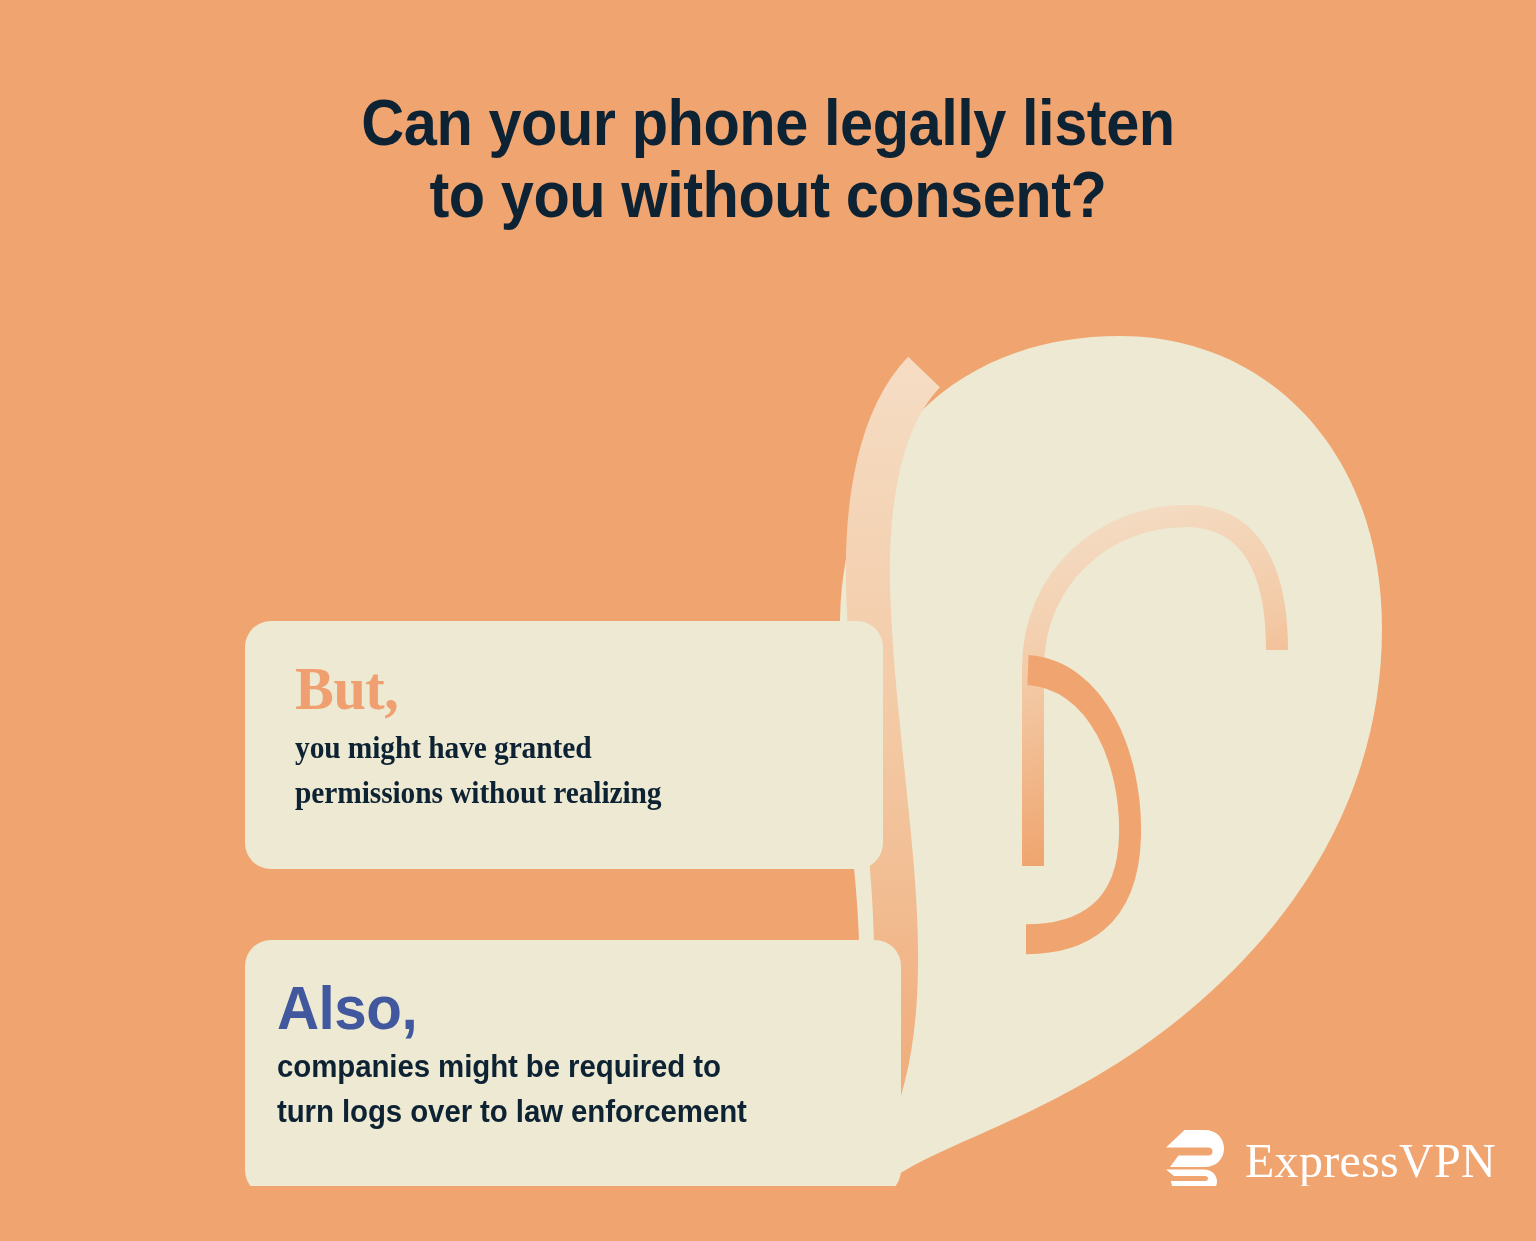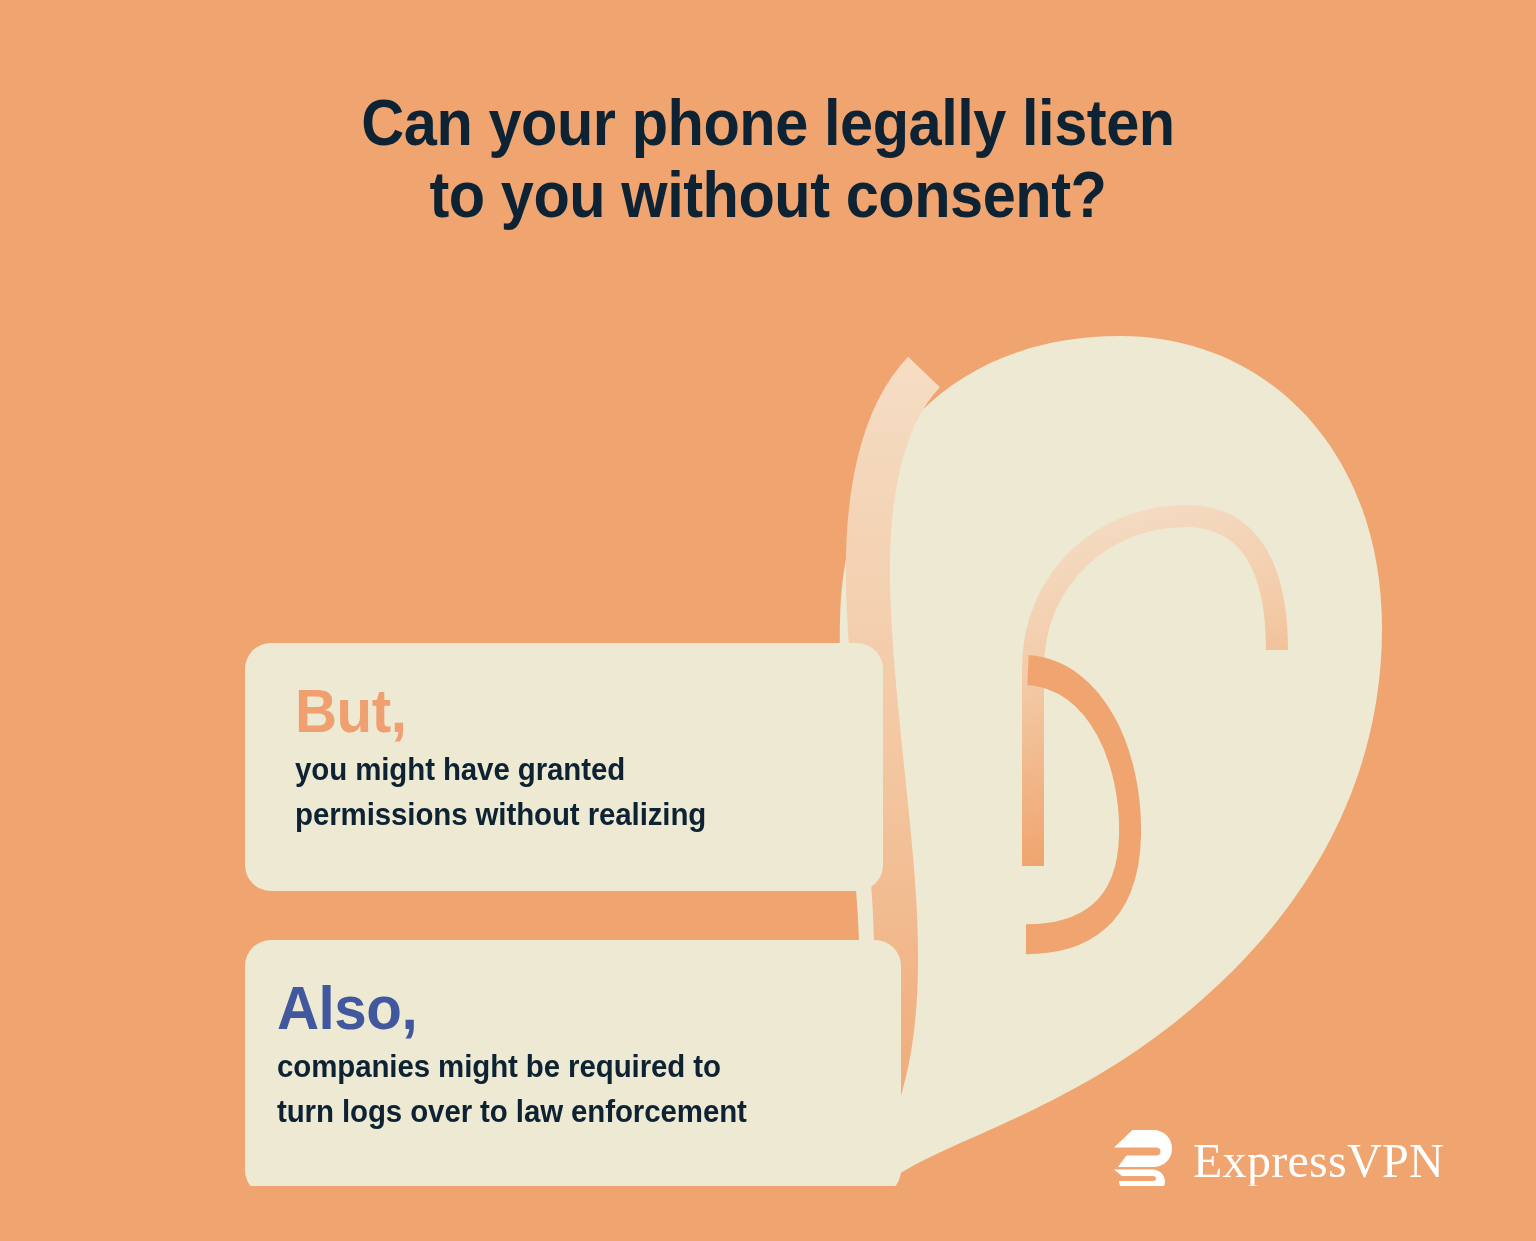--- a/index.html
+++ b/index.html
@@ -43,21 +43,21 @@
 
   
   .card{
     position:absolute;
     left:245px;
     background:#ede9d2;
     border-radius:26px;
     padding:38px 44px 0 50px;
   }
   .card.c1{ top:343px; width:672px; height:258px; border-top-right-radius:26px; }
-  .card.c2{ top:643px; width:638px; height:248px; }
+  .card.c2{ top:621px; width:638px; height:248px;font-family:Liberation Serif, serif; }
   .card.c3{ top:940px; width:656px; height:256px;padding-left:32px; }
 
   .lead{
     font-size:62px;
     font-weight:700;
     line-height:0.96;
     letter-spacing:-0.5px;
     transform:scaleX(0.94);
     transform-origin:left center;
     display:block;
@@ -74,21 +74,21 @@
     line-height:1.46;
     letter-spacing:-0.1px;
     transform:scaleX(0.95);
     transform-origin:left center;
   }
   .body span{ display:block; white-space:nowrap; }
 
   
   #logo{
     position:absolute;
-    left:1112px; top:1128px;
+    left:1164px; top:1128px;
     display:flex;
     align-items:center;
     gap:17px;
   }
   #logo .mark{ width:64px; height:66px; display:block; }
   #logo .wordmark{
     color:#ffffff;
     font-family:"Liberation Serif", serif;
     font-size:48px;
     font-weight:400;

